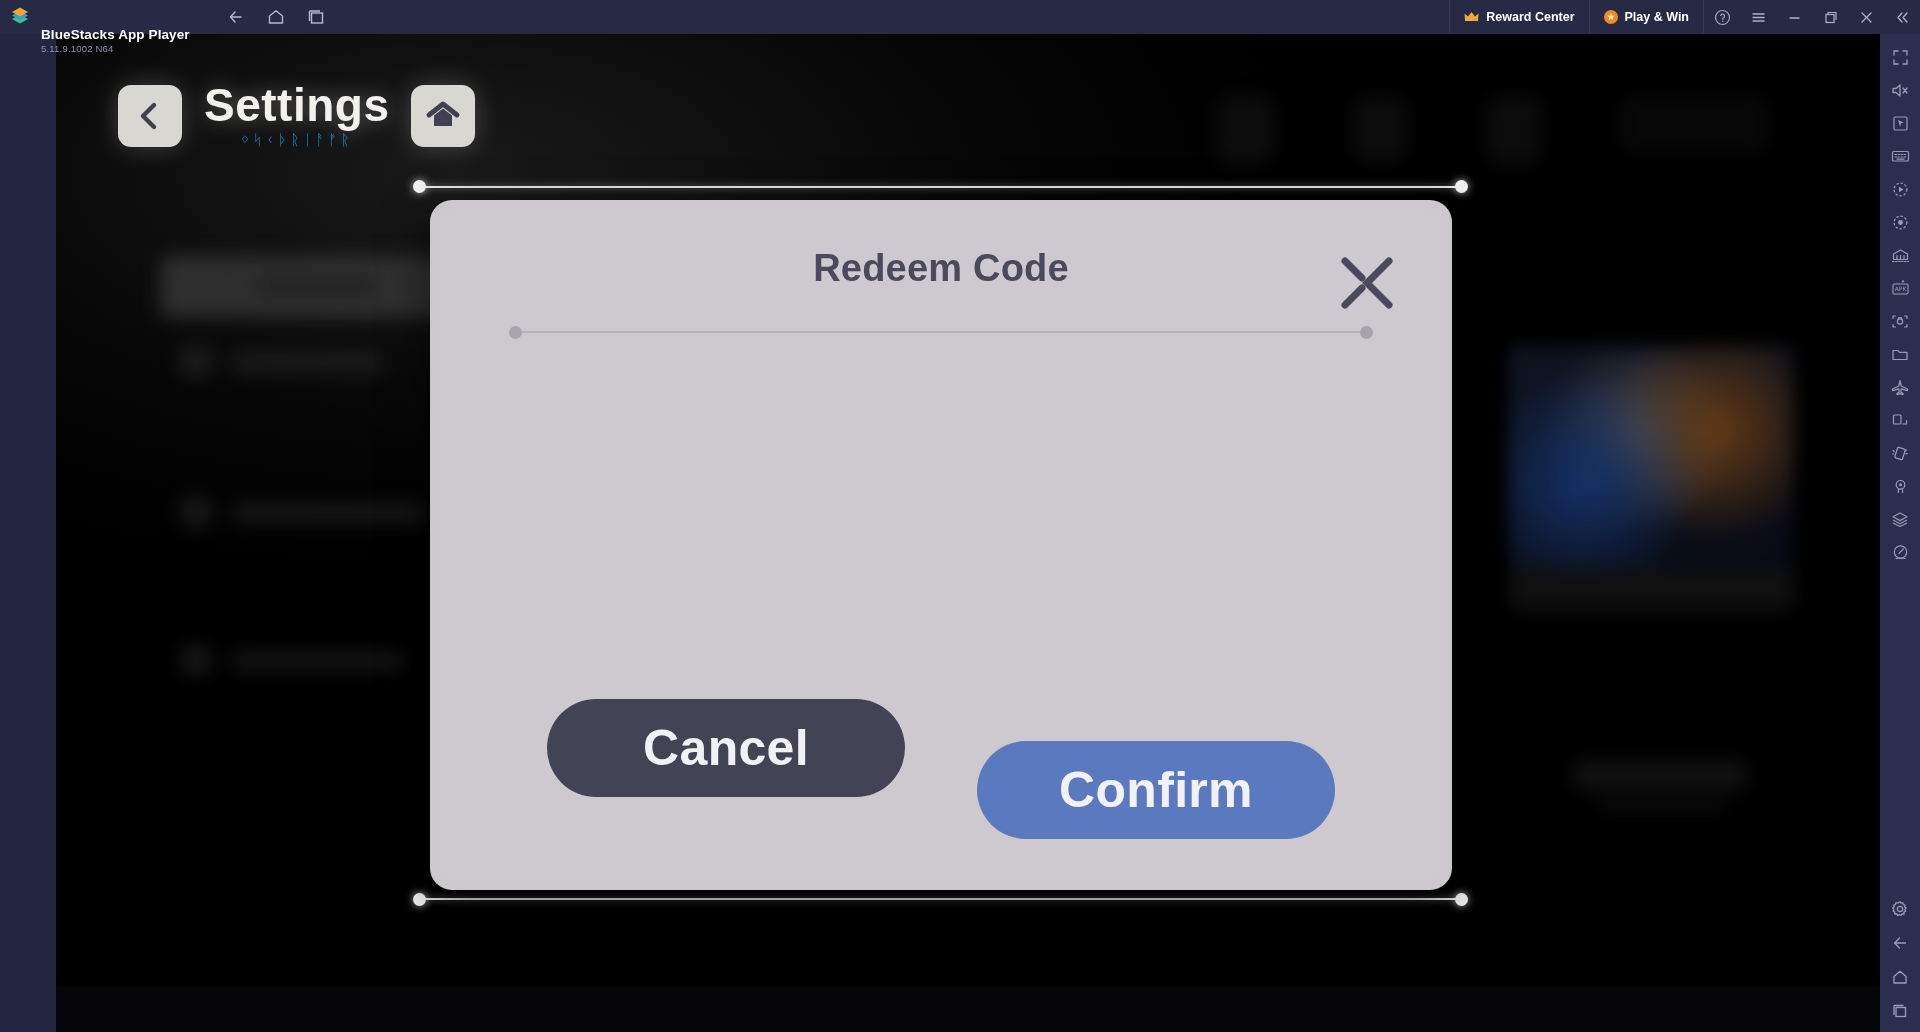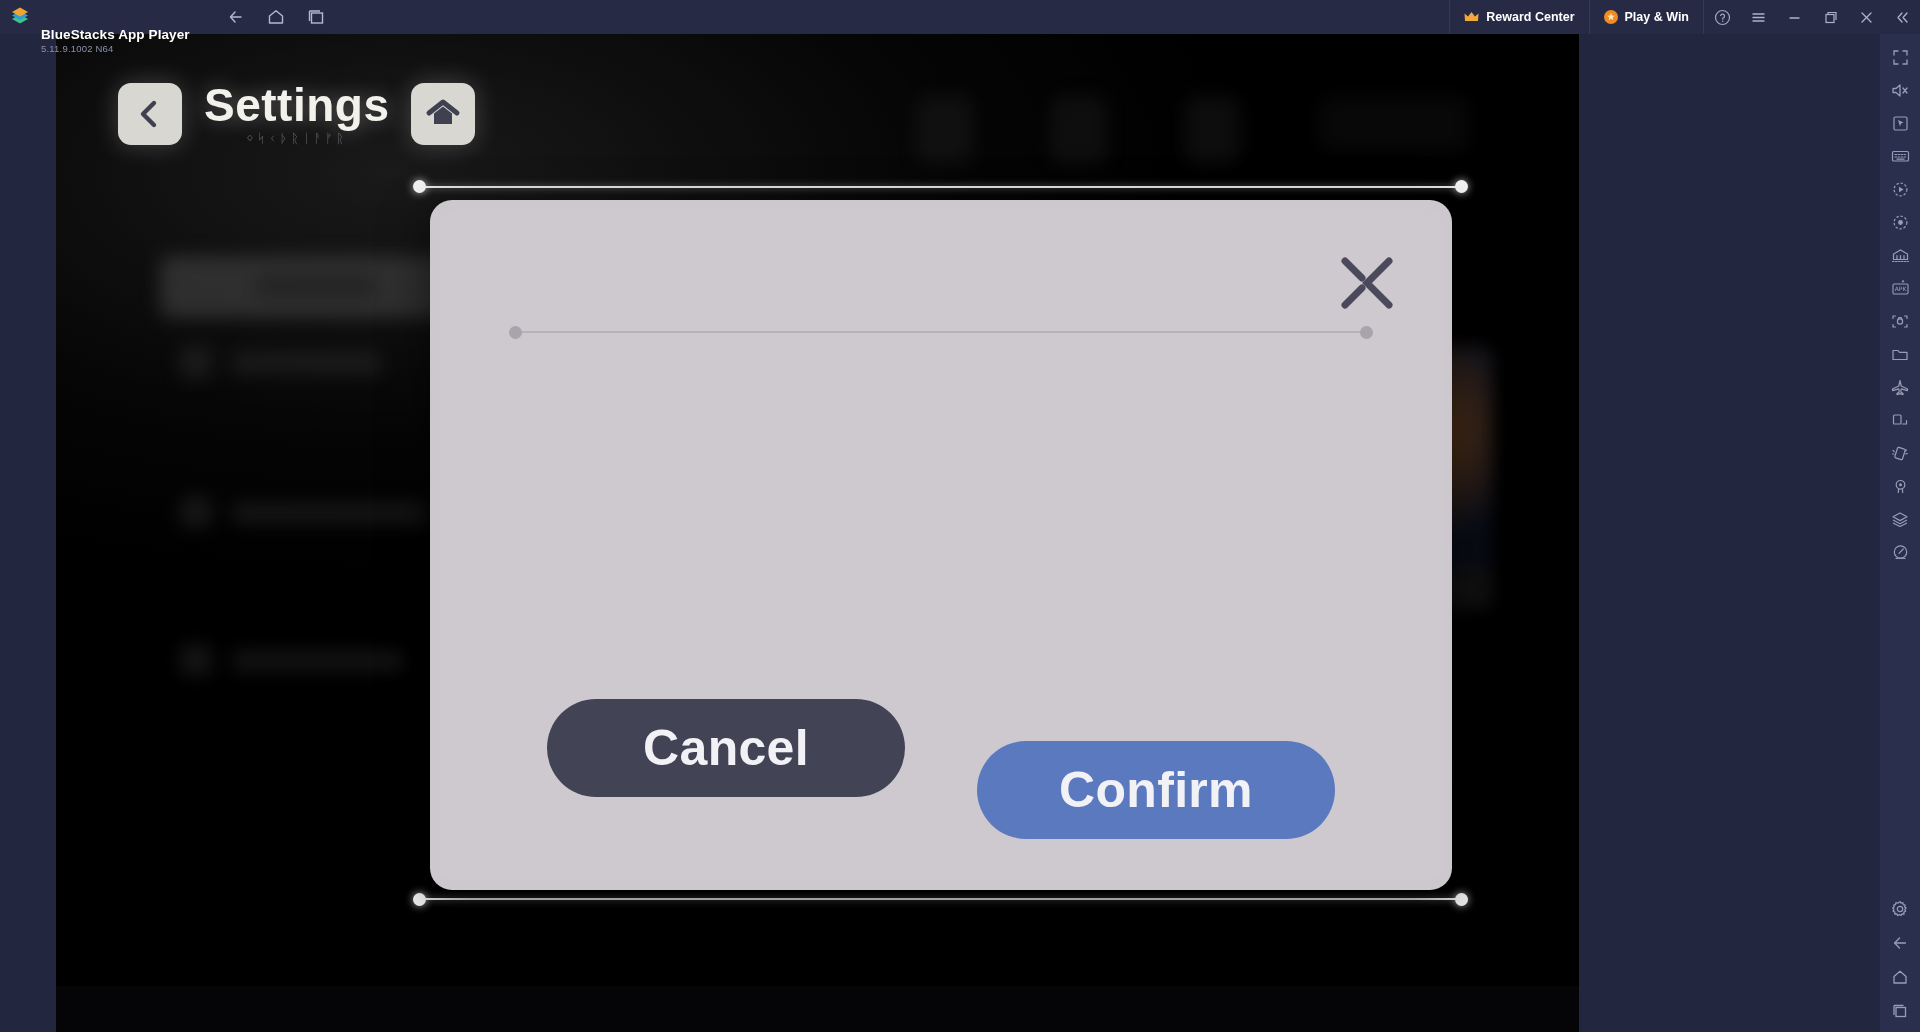--- a/index.html
+++ b/index.html
@@ -94,21 +94,21 @@
     width: 30px; height: 26px;
     display: flex; align-items: center; justify-content: center;
     cursor: pointer; opacity: .72;
   }
   .sb-item svg { display: block; }
 
   
   .screen {
     position: absolute;
     top: 34px; left: 56px;
-    width: 1523px;
+    width: 1824px;
     height: 998px;
     background: #000;
     overflow: hidden;
   }
   .screen-inner {
     position: absolute;
     inset: 0;
     background:
       radial-gradient(ellipse 900px 420px at 22% 14%, #2a2a2a 0%, #090909 62%, #000 100%),
       radial-gradient(ellipse 700px 520px at 78% 46%, #141414 0%, #020202 70%),
@@ -136,22 +136,22 @@
   .hdr-title-wrap { display: flex; flex-direction: column; align-items: center; }
   .hdr-title {
     color: #f3f1ec;
     font-size: 46px;
     font-weight: bold;
     letter-spacing: .5px;
     text-shadow: 0 0 22px rgba(255,255,255,.35);
     line-height: 1;
   }
   .hdr-runes {
-    color: #737373;
-    font-size: 13px;
+    color: #0ea5e9;
+    font-size: 15px;
     letter-spacing: 3.5px;
     margin-top: 3px;
     font-family: "DejaVu Sans", sans-serif;
     opacity: .85;
   }
 
   
   .menu-search {
     position: absolute; left: 104px; top: 222px;
     width: 315px; height: 62px;
@@ -486,20 +486,21 @@
       <span class="edge bottom"></span>
       <span class="hdot tl"></span>
       <span class="hdot tr"></span>
       <span class="hdot bl"></span>
       <span class="hdot br"></span>
     </div>
 
     <div class="dialog">
       <div class="dialog-inner">
 
+        <div class="dlg-title">Redeem Code</div>
 
         <div class="dlg-close">
           <svg width="72" height="72" viewBox="0 0 72 72" fill="none" stroke="#4a4a5c" stroke-width="7" stroke-linecap="round">
             <path d="M14 14 L31 31"></path>
             <path d="M58 14 L36 36 L58 58"></path>
             <path d="M31 41 L14 58"></path>
           </svg>
         </div>
 
         <div class="dlg-divider">

